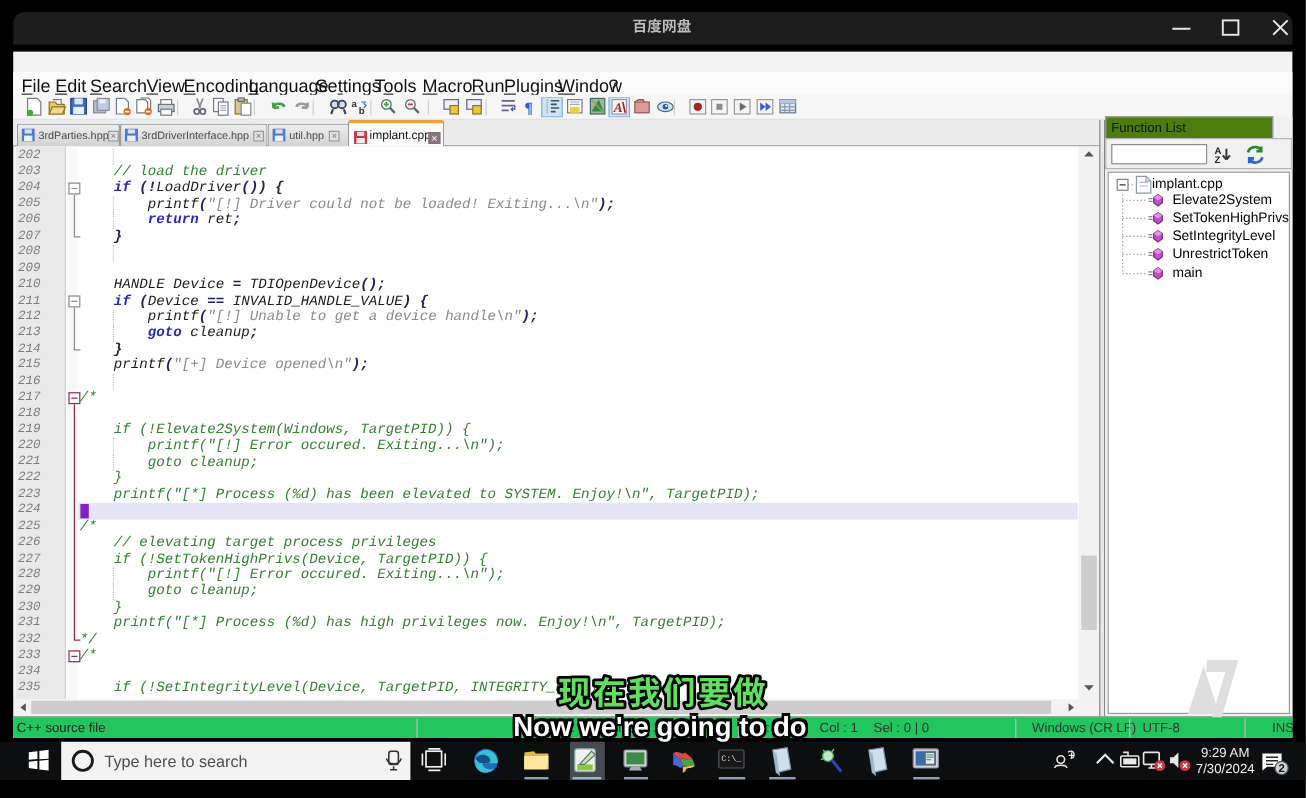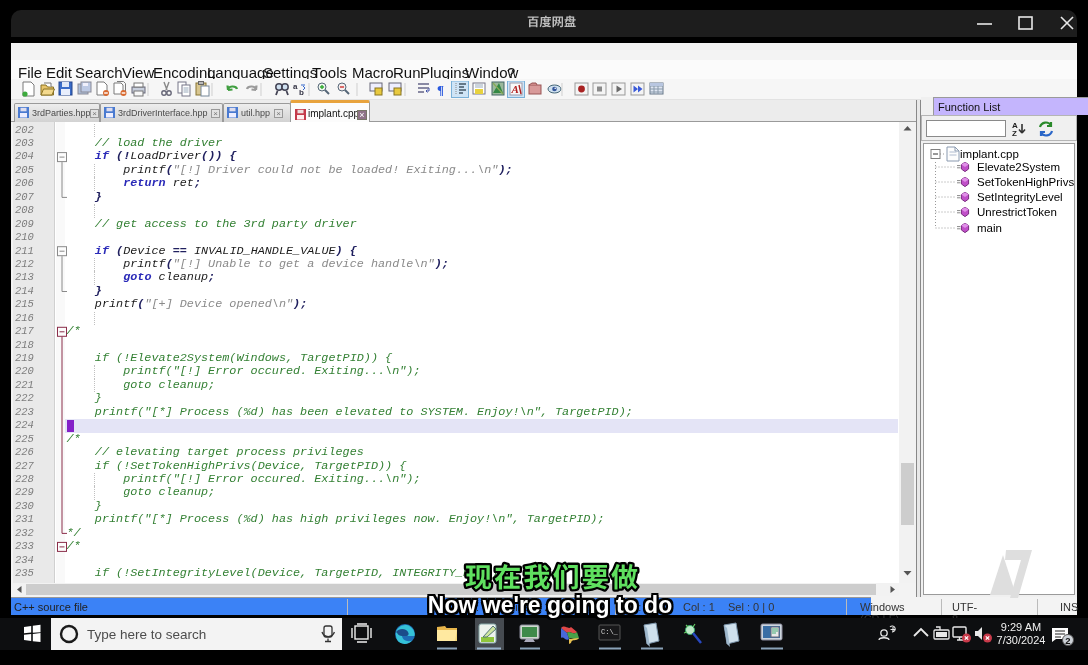--- a/index.html
+++ b/index.html
@@ -30,21 +30,21 @@
 .k { color:#2a2ab8; font-weight:bold; }
 .g { color:#338033; }
 .s { color:#8a8a8a; }
 .o { color:#20205f; font-weight:bold; }
 #curline { left:52px; top:297.2px; width:833px; height:13.44px; background:#e4e4f6; }
 #caret { left:53.5px; top:297.7px; width:7px; height:12.5px; background:#8420c8; }
 .guide { position:absolute; left:95px; width:1px; border-left:1px dotted #c0c0c0; }
 
 #vscroll { left:888px; top:79px; width:17px; height:461px; background:#f2f2f2; }
 #hscroll { left:2px; top:540px; width:886px; height:13px; background:#f2f2f2; }
-#statusbar { left:0; top:554px; width:860px; height:18px; background:#3b82f6; border-top:1px solid #999; font-size:11px; color:#222; }
+#statusbar { left:0; top:554px; width:1066px; height:18px; background:#22c55e; border-top:1px solid #999; font-size:11px; color:#222; }
 
 #splitter { left:905px; top:57px; width:5px; height:497px; background:#e8e8e8; border-left:1px solid #888; border-right:1px solid #888; }
 #funcpanel { left:910px; top:54px; width:156px; height:500px; background:#f0f0f0; }
 
 #taskbar { left:0px; top:618px; width:1088px; height:32px; background:#0d0e10; }
 #suben { left:12px; right:0; top:592px; text-align:center; font-size:23px; font-weight:bold; color:#fff; letter-spacing:0px;
   text-shadow:-2px -2px 0 #000, 2px -2px 0 #000, -2px 2px 0 #000, 2px 2px 0 #000, 0 -2px 0 #000, 0 2px 0 #000, -2px 0 0 #000, 2px 0 0 #000; }
 </style>
 </head>
 <body>
@@ -341,21 +341,21 @@
 <div class="ln" style="top:391.3px">231</div>
 <div class="ln" style="top:404.7px">232</div>
 <div class="ln" style="top:418.1px">233</div>
 <div class="ln" style="top:431.6px">234</div>
 <div class="ln" style="top:445.0px">235</div>
 <div class="cl" style="top:14.9px">    <span class="g">// load the driver</span></div>
 <div class="cl" style="top:28.4px">    <span class="k">if</span> <span class="o">(!</span>LoadDriver<span class="o">())</span> <span class="o">{</span></div>
 <div class="cl" style="top:41.8px">        printf<span class="o">(</span><span class="s">"[!] Driver could not be loaded! Exiting...\n"</span><span class="o">);</span></div>
 <div class="cl" style="top:55.3px">        <span class="k">return</span> ret<span class="o">;</span></div>
 <div class="cl" style="top:68.7px">    <span class="o">}</span></div>
-<div class="cl" style="top:95.6px">    <span class="g">// get access to the 3rd party driver</span></div>
+<div class="cl" style="top:109.0px">    HANDLE Device <span class="o">=</span> TDIOpenDevice<span class="o">();</span></div>
 <div class="cl" style="top:122.5px">    <span class="k">if</span> <span class="o">(</span>Device <span class="o">==</span> INVALID_HANDLE_VALUE<span class="o">)</span> <span class="o">{</span></div>
 <div class="cl" style="top:135.9px">        printf<span class="o">(</span><span class="s">"[!] Unable to get a device handle\n"</span><span class="o">);</span></div>
 <div class="cl" style="top:149.3px">        <span class="k">goto</span> cleanup<span class="o">;</span></div>
 <div class="cl" style="top:162.8px">    <span class="o">}</span></div>
 <div class="cl" style="top:176.2px">    printf<span class="o">(</span><span class="s">"[+] Device opened\n"</span><span class="o">);</span></div>
 <div class="cl" style="top:203.1px"><span class="g">/*</span></div>
 <div class="cl" style="top:230.0px"><span class="g">    if (!Elevate2System(Windows, TargetPID)) {</span></div>
 <div class="cl" style="top:243.4px"><span class="g">        printf("[!] Error occured. Exiting...\n");</span></div>
 <div class="cl" style="top:256.9px"><span class="g">        goto cleanup;</span></div>
 <div class="cl" style="top:270.3px"><span class="g">    }</span></div>
@@ -406,21 +406,21 @@
   </div>
   <div id="hscroll" class="abs">
     <svg class="abs" style="left:0;top:0;width:886px;height:13px" viewBox="0 0 886 13">
       <path d="M8.5 3 L4 6.5 L8.5 10 Z" fill="#555"></path>
       <rect x="13" y="1" width="850" height="11" fill="#cdcdcd"></rect>
       <path d="M877.5 3 L882 6.5 L877.5 10 Z" fill="#555"></path>
     </svg>
   </div>
   <div id="splitter" class="abs"></div>
   <div id="funcpanel" class="abs">
-    <div class="abs" style="left:12px;top:0;width:156px;height:18px;background:#c4b5fd;border:1px solid #9a9a9a;border-bottom:none">
+    <div class="abs" style="left:0;top:0;width:140px;height:18px;background:#4d7c0f;border:1px solid #9a9a9a;border-bottom:none">
       <span class="abs" style="left:4px;top:3px;font-size:11px;color:#111">Function List</span>
     </div>
     <div class="abs" style="left:0;top:18px;width:156px;height:26px;background:#f0f0f0;border:1px solid #b5b5b5">
       <div class="abs" style="left:4px;top:4px;width:80px;height:17px;background:#fff;border:1px solid #8a8a8a"></div>
       <svg class="abs" style="left:88px;top:4px;width:52px;height:18px" viewBox="0 0 52 18">
         <text x="2" y="8" font-size="8" font-weight="bold" fill="#222" font-family="Liberation Sans">A</text>
         <text x="2" y="16" font-size="8" font-weight="bold" fill="#222" font-family="Liberation Sans">Z</text>
         <path d="M12 4 v9 M12 13 l-3 -3.5 M12 13 l3 -3.5" stroke="#333" stroke-width="1.6" fill="none"></path>
         <path d="M30 7 a6 6 0 0 1 11 -1.5 M41 2 v4 h-4" stroke="#2a8a2a" stroke-width="2.2" fill="none"></path>
         <path d="M42 11 a6 6 0 0 1 -11 1.5 M31 16 v-4 h4" stroke="#2a66c8" stroke-width="2.2" fill="none"></path>

